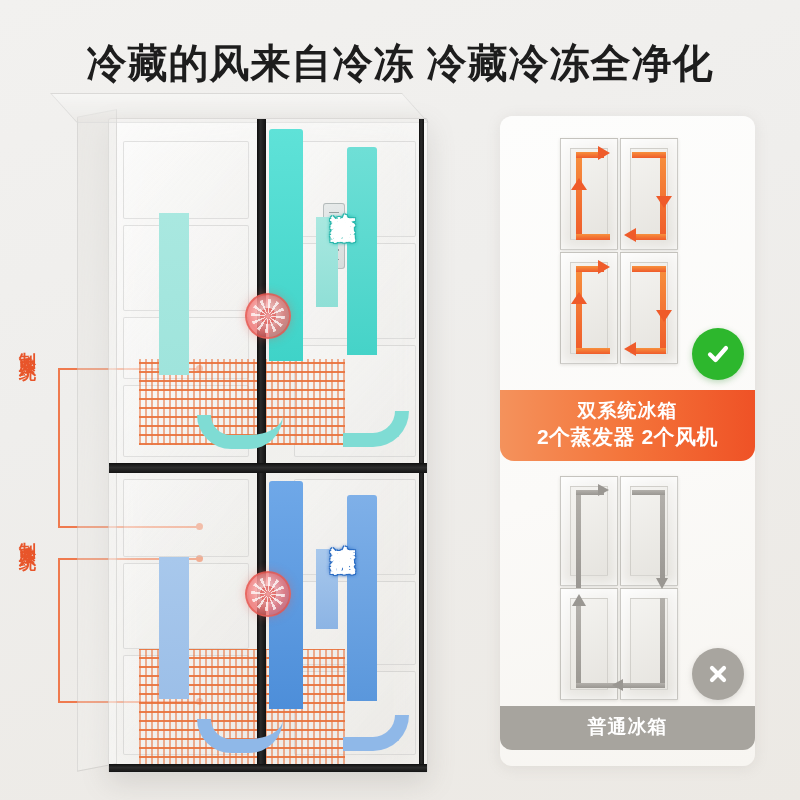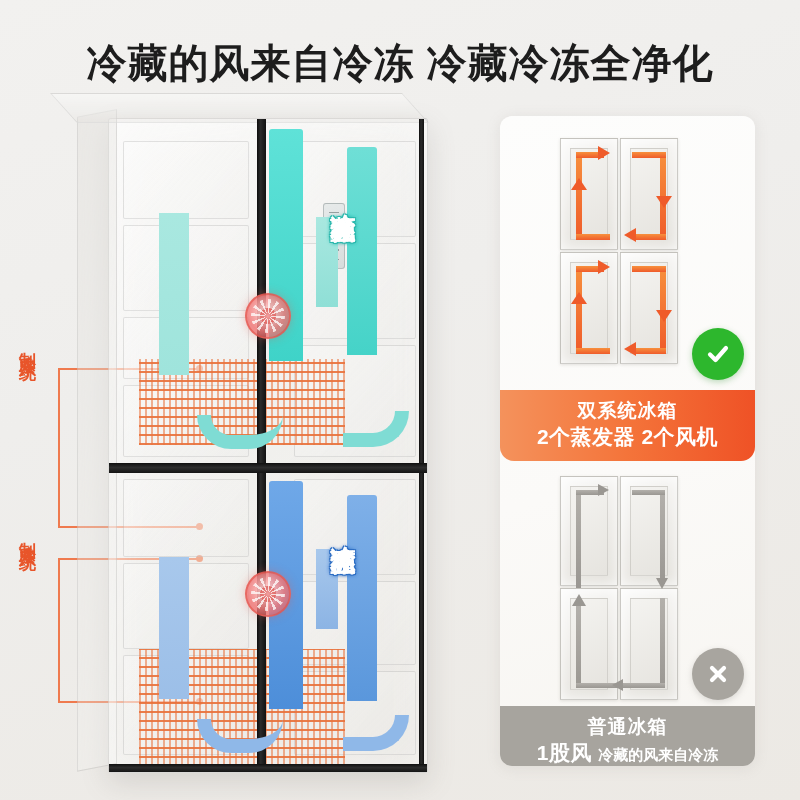--- a/index.html
+++ b/index.html
@@ -398,20 +398,16 @@
 
       <div class="badge" id="cross-badge" style="left:192px; top:186px;">
         <svg width="28" height="28" viewBox="0 0 28 28" aria-hidden="true">
           <path d="M8 8 L20 20 M20 8 L8 20" fill="none" stroke="#ffffff" stroke-width="4.2" stroke-linecap="round"></path>
         </svg>
       </div>
     </div>
 
     <div class="banner" id="normal-banner" style="top:590px;">
       <div class="l1">普通冰箱</div>
-      <div class="l2">
-        <span>1股风</span>
-        <span class="sub">冷藏的风来自冷冻</span>
-      </div>
     </div>
 
   </div>
 </div>
 
 </body></html>

